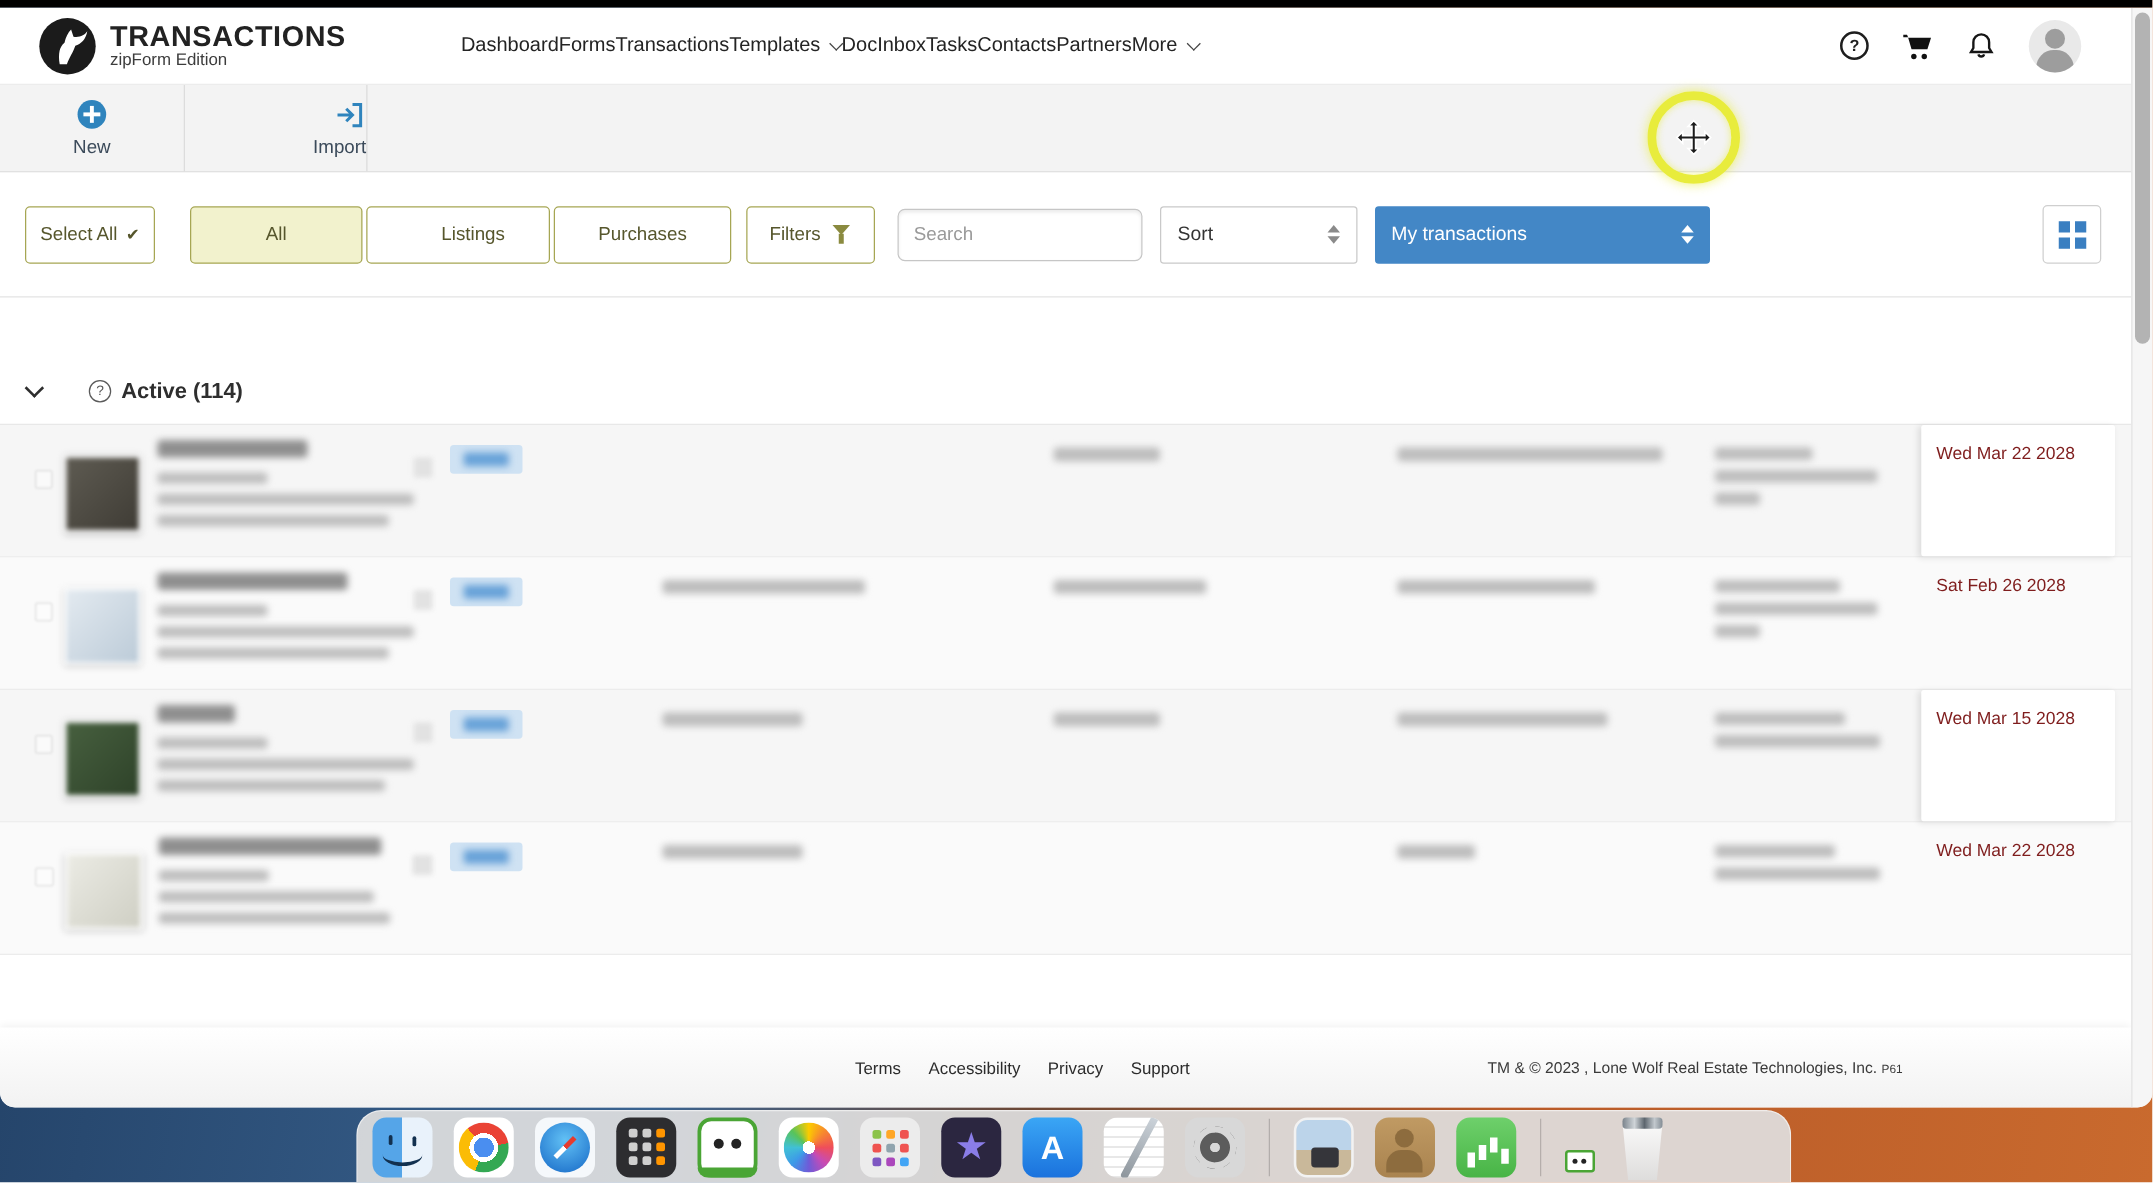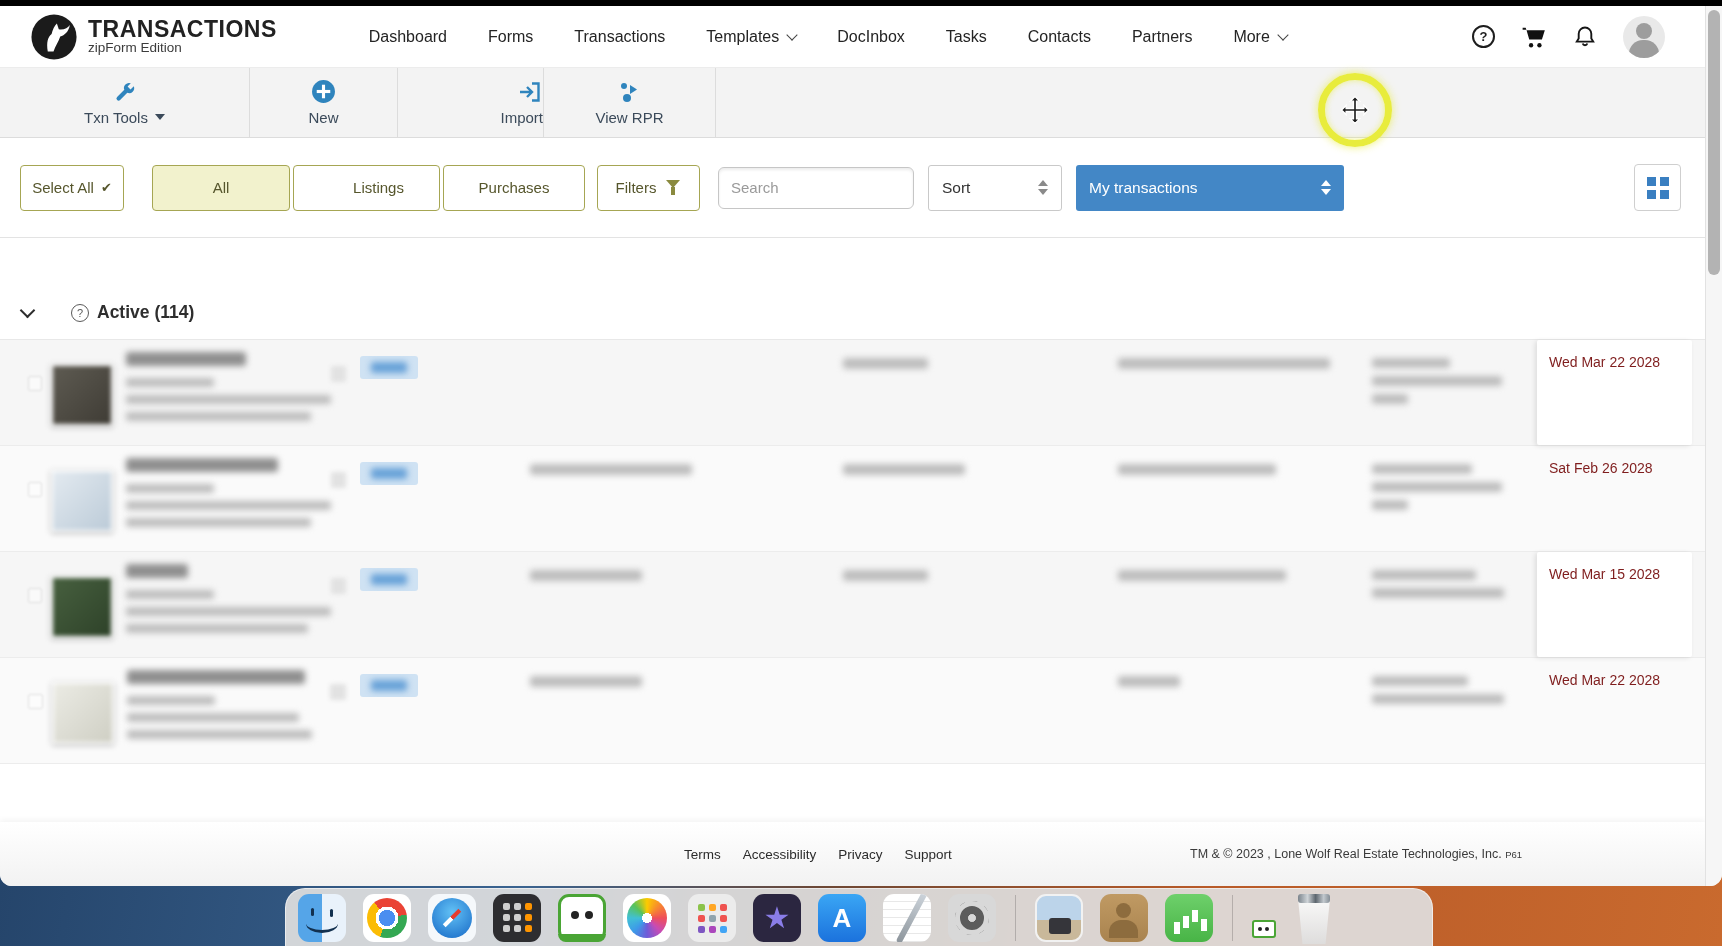--- a/index.html
+++ b/index.html
@@ -13,21 +13,21 @@
     border-radius:0 0 12px 12px; overflow:hidden; z-index:4; }
 
   
   .nav { position:absolute; top:0; left:0; right:17px; height:62px; background:#fff;
     border-bottom:1px solid #ececec; display:flex; align-items:center; }
   .brand { display:flex; align-items:center; margin-left:30px; cursor:pointer; }
   .brand svg { width:48px; height:48px; }
   .brand-text { margin-left:10px; line-height:1.05; }
   .brand-title { font-size:23px; font-weight:800; letter-spacing:.5px; color:#222; }
   .brand-sub { font-size:13.5px; color:#3c3c3c; }
-  .nav-links { display:flex; align-items:flex-end; gap:41px; margin-left:92px; }
+  .nav-links { display:flex; align-items:flex-end; margin-left:92px; }
   .nav-link { font-size:16px; color:#242424; cursor:pointer; display:flex; align-items:center; white-space:nowrap; }
   .chev { width:8px; height:8px; border-right:1.8px solid #444; border-bottom:1.8px solid #444;
     transform:rotate(45deg); display:inline-block; margin-left:9px; margin-top:-4px; }
   .nav-right { margin-left:auto; margin-right:40px; display:flex; align-items:center; gap:26px; }
   .help-circle { width:23px; height:23px; border:2px solid #1e1e1e; border-radius:50%;
     display:flex; align-items:center; justify-content:center; cursor:pointer; }
   .help-circle::after { content:"?"; font-size:13px; font-weight:700; color:#1e1e1e; }
   .icon-btn { cursor:pointer; display:flex; align-items:center; }
   .avatar { width:42px; height:42px; border-radius:50%; background:#e9e9e9; position:relative; overflow:hidden; cursor:pointer; }
   .avatar::before { content:""; position:absolute; top:7px; left:13px; width:16px; height:16px; border-radius:50%; background:#9d9d9d; }
@@ -57,21 +57,21 @@
   .funnel { position:relative; width:16px; height:15px; }
   .funnel::before { content:""; position:absolute; top:0; left:1px; border-left:7px solid transparent;
     border-right:7px solid transparent; border-top:8px solid #8a8a3f; }
   .funnel::after { content:""; position:absolute; top:7px; left:6px; width:4px; height:8px; background:#8a8a3f; }
   .search-box { margin-left:18px; width:196px; height:42px; border:1px solid #c6c6c6; border-radius:6px;
     padding:0 12px; font-size:15px; color:#ef4444; box-shadow:inset 0 2px 3px rgba(0,0,0,.08); outline:none;
     font-family:"Liberation Sans","DejaVu Sans",sans-serif; }
   .search-box::placeholder { color:#9a9a9a; }
   .select-like { height:46px; border-radius:3px; display:flex; align-items:center; justify-content:space-between;
     padding:0 13px; font-size:15.5px; cursor:pointer; }
-  .sort-select { margin-left:14px; width:134px; background:#fff; border:1px solid #c9c9c9; color:#333; }
+  .sort-select { margin-left:14px; width:158px; background:#fff; border:1px solid #c9c9c9; color:#333; }
   .view-select { margin-left:14px; width:268px; background:#4387c6; color:#fff; }
   .updown { display:flex; flex-direction:column; gap:3px; }
   .updown i { width:0; height:0; border-left:5px solid transparent; border-right:5px solid transparent; display:block; }
   .updown .up { border-bottom:6px solid #8a8a8a; } .updown .dn { border-top:6px solid #8a8a8a; }
   .view-select .updown .up { border-bottom-color:#fff; } .view-select .updown .dn { border-top-color:#fff; }
   .grid-btn { margin-left:auto; margin-right:24px; width:47px; height:47px; background:#fff;
     border:1px solid #cfcfcf; border-radius:4px; display:flex; align-items:center; justify-content:center; cursor:pointer; }
   .grid-glyph { position:relative; width:22px; height:22px; }
   .grid-glyph::before, .grid-glyph::after { content:""; position:absolute; width:9px; height:9px; background:#3a7fc1; }
   .grid-glyph::before { top:0; left:0; box-shadow:13px 0 0 #3a7fc1; }
@@ -245,51 +245,34 @@
           <svg width="24" height="26" viewBox="0 0 24 26">
               <path d="M12 3.5a6.3 6.3 0 0 0-6.3 6.3v4.6L3.8 17.6h16.4l-1.9-3.2V9.8A6.3 6.3 0 0 0 12 3.5z" fill="none" stroke="#161616" stroke-width="1.9"></path>
               <path d="M9.7 19.5a2.4 2.4 0 0 0 4.6 0" fill="none" stroke="#161616" stroke-width="1.9"></path>
             </svg>
         </div>
         <div class="avatar"></div>
       </div>
     </div>
 
     <div class="toolbar">
-      <div class="tool t1">
-        <svg width="24" height="24" viewBox="0 0 24 24">
-            <path d="M20.8 6.3a5 5 0 0 1-6.5 6.5l-7.2 7.2a2.1 2.1 0 0 1-3-3l7.2-7.2a5 5 0 0 1 6.5-6.5L14.6 6.5l2.9 2.9z" fill="#2f84bd"></path>
-          </svg>
-        <span class="tool-label">
-            <span>Txn Tools</span>
-            <i class="caret"></i>
-          </span>
-      </div>
       <div class="tool t2">
         <svg width="25" height="25" viewBox="0 0 24 24">
             <circle cx="12" cy="12" r="11" fill="#2f84bd"></circle>
             <rect x="10.5" y="5.5" width="3" height="13" fill="#fff"></rect>
             <rect x="5.5" y="10.5" width="13" height="3" fill="#fff"></rect>
           </svg>
         <span class="tool-label">New</span>
       </div>
       <div class="tool t3">
         <svg width="26" height="24" viewBox="0 0 24 24">
             <path d="M2 12h11M9 7l5 5-5 5" fill="none" stroke="#2f84bd" stroke-width="2.4"></path>
             <path d="M14 3.5h6.5v17H14" fill="none" stroke="#2f84bd" stroke-width="2.4"></path>
           </svg>
         <span class="tool-label">Import</span>
-      </div>
-      <div class="tool t4">
-        <svg width="26" height="24" viewBox="0 0 24 24">
-            <circle cx="6" cy="6" r="3" fill="#2f84bd"></circle>
-            <path d="M12 5l7 4.5L12 14z" fill="#2f84bd"></path>
-            <circle cx="9" cy="18" r="4" fill="#2f84bd"></circle>
-          </svg>
-        <span class="tool-label">View RPR</span>
       </div>
     </div>
 
     <div class="filterbar">
       <div class="btn-olive select-all">
           <span>Select All</span>
         </div>
       <div class="tabs">
         <div class="btn-olive tab-all tab-active">All</div>
         <div class="btn-olive tab-listings">Listings</div>

